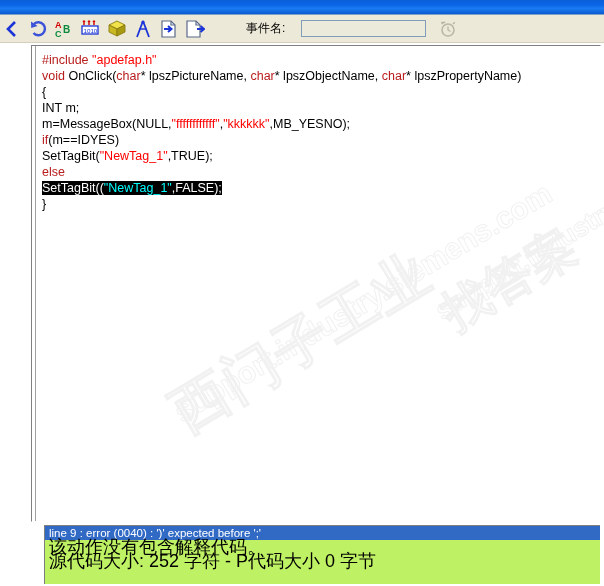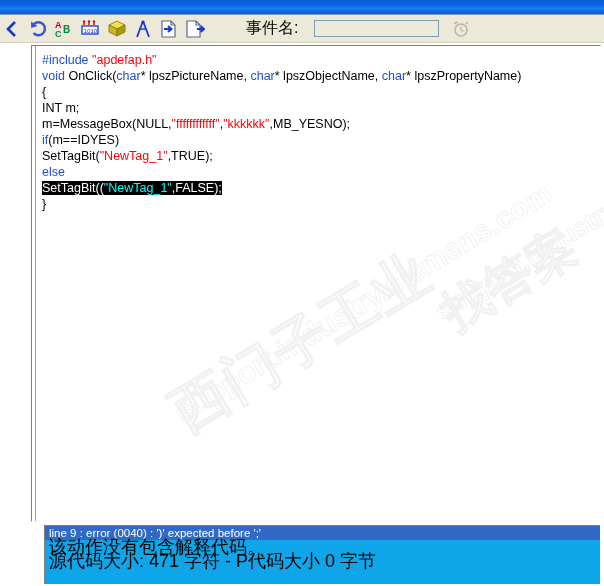--- a/index.html
+++ b/index.html
@@ -35,21 +35,21 @@
     border-bottom: 1px solid #d5d0bc;
   }
   .tb-btn {
     width: 26px; height: 24px;
     display: flex; align-items: center; justify-content: center;
     flex: 0 0 auto;
   }
   .tb-btn svg { display: block; }
   #tb-spacer { flex: 0 0 38px; }
   #event-label {
-    font-size: 16px;
+    font-size: 12px;
     color: #000;
     margin-right: 16px;
     white-space: nowrap;
   }
   #event-input {
     width: 125px; height: 17px;
     background: #eceadb;
     border: 1px solid #7f9db9;
     font-size: 11px;
     padding: 0 2px;
@@ -88,21 +88,21 @@
     position: absolute;
     left: 10px; top: 6px;
     right: 2px; bottom: 0;
     font-family: "Liberation Sans", "DejaVu Sans", sans-serif;
     font-size: 12.5px;
     line-height: 16px;
     color: #000000;
     white-space: pre;
   }
   .ln { height: 16px; }
-  .kw { color: #1d4ed8; }
+  .kw { color: #b91c1c; }
   .str { color: #ff0000; }
   .sel {
     background: #000000;
     color: #ffffff;
     display: inline;
   }
   .sel .selstr { color: #00ffff; }
 
   
   #watermark {
@@ -142,21 +142,21 @@
     left: 430px; top: 300px;
     font-size: 26px;
     transform: rotate(-31deg);
   }
 
   
   #error-panel {
     position: absolute;
     left: 44px; top: 525px;
     width: 556px; height: 59px;
-    background: #0ea5e9;
+    background: #bef264;
     border-top: 1px solid #7f7f7f;
     border-left: 1px solid #7f7f7f;
     box-sizing: border-box;
     overflow: hidden;
     z-index: 6;
   }
   .err-line {
     font-family: "Liberation Sans", "DejaVu Sans", sans-serif;
     font-size: 11.5px;
     line-height: 14px;
@@ -268,14 +268,14 @@
 <div id="watermark">
   <div class="wm-txt" id="wm1">西门子工业</div>
   <div class="wm-txt" id="wm2">support.industry.siemens.com</div>
   <div class="wm-txt" id="wm3">找答案</div>
   <div class="wm-txt" id="wm4">support.industry.siemens.com/cs</div>
 </div>
 
 <div id="error-panel">
     <div class="err-line selected">line 9 : error (0040) : ')' expected before ';'</div>
     <div class="err-line cn">该动作没有包含解释代码。</div>
-    <div class="err-line cn">源代码大小: 471 字符 - P代码大小 0 字节</div>
+    <div class="err-line cn">源代码大小: 252 字符 - P代码大小 0 字节</div>
   </div>
 
 </body></html>

